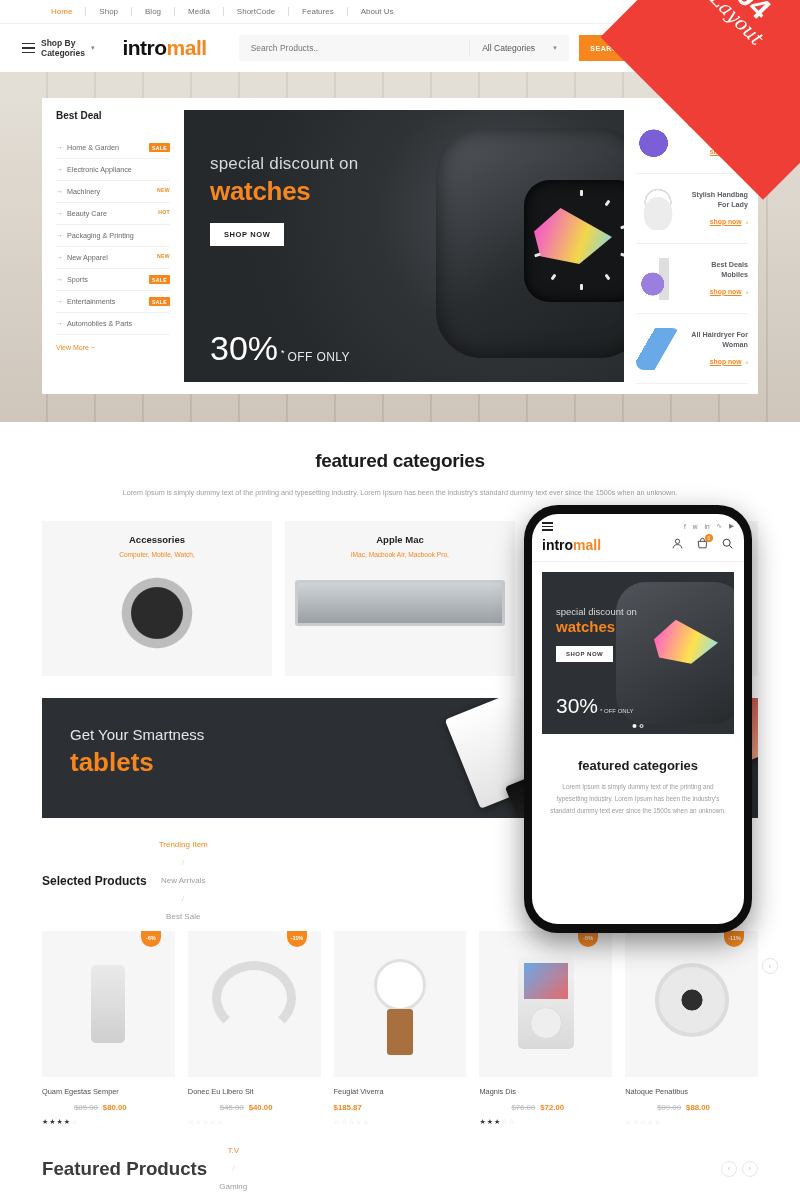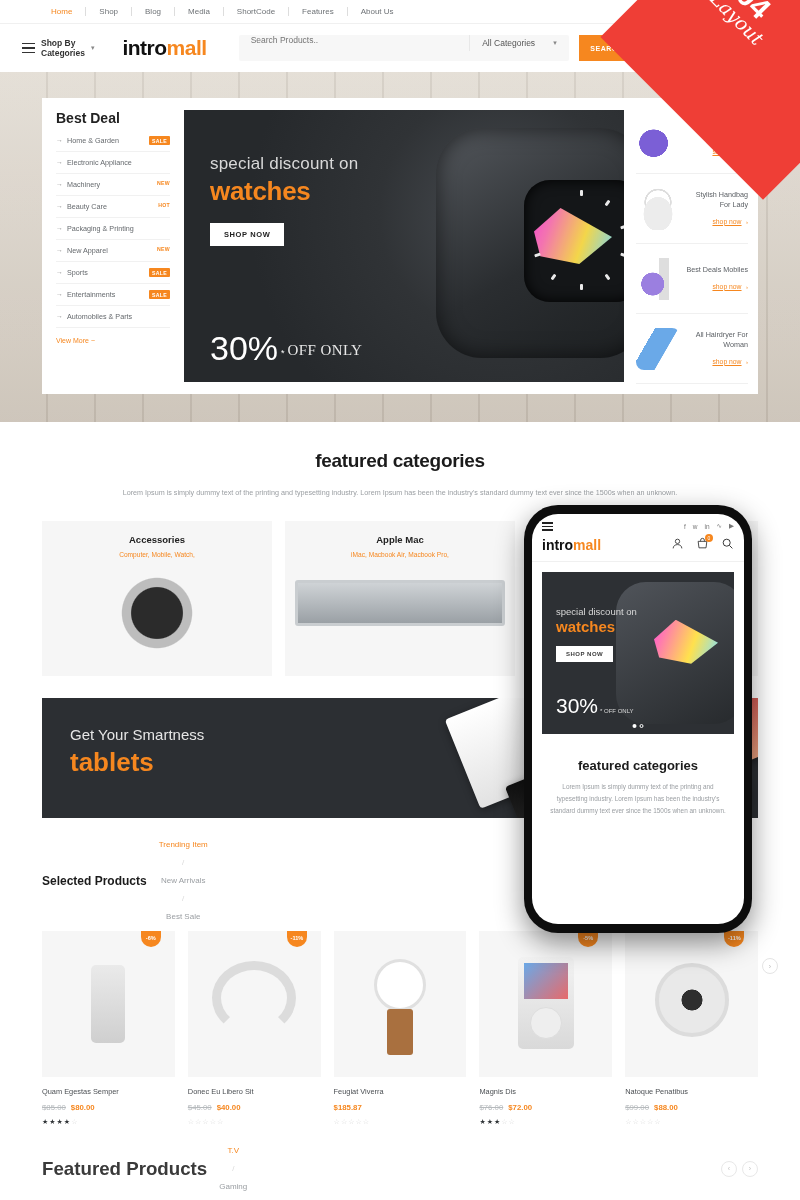--- a/index.html
+++ b/index.html
@@ -32,21 +32,21 @@
   }
   .shopby { display: flex; align-items: center; gap: 6px; cursor: pointer; }
   .burger { display: flex; flex-direction: column; gap: 3px; }
   .burger i { display: block; width: 13px; height: 1.5px; background: #333; }
   .shopby-txt { font-size: 8.5px; line-height: 10px; font-weight: bold; color: #333; }
   .caret { font-size: 7px; color: #888; }
   .logo { font-size: 21px; font-weight: bold; letter-spacing: -0.5px; margin-left: 18px; }
   .logo .a { color: #111; }
   .logo .b { color: #f6871f; }
   .searchwrap {
-    margin-left: 22px; display: flex; align-items: flex-start;
+    margin-left: 22px; display: flex; align-items: center;
     background: #f7f7f7; border-radius: 2px; height: 26px; width: 330px;
   }
   .searchwrap input {
     border: none; background: transparent; outline: none; flex: 1;
     font-size: 8.5px; padding: 0 12px; color: #999;
     font-family: "Liberation Sans", sans-serif;
   }
   .catsel {
     display: flex; align-items: center; gap: 18px; font-size: 8.5px;
     color: #555; padding: 0 12px; border-left: 1px solid #e8e8e8; height: 16px;
@@ -81,21 +81,21 @@
   }
   .hero-section::before {
     content: ""; position: absolute; inset: 0;
     background:
       repeating-linear-gradient(90deg, rgba(255,255,255,.10) 0 46px, rgba(0,0,0,.05) 46px 48px),
       linear-gradient(180deg,#e2dcd3,#c9c0b4);
   }
   .hero-inner { position: relative; display: flex; margin: 0 42px; background: #fff; height: 296px; }
 
   .sidebar { width: 142px; padding: 12px 14px 0; }
-  .sidebar h3 { font-size: 14px; color: #222; margin-bottom: 4px; }
+  .sidebar h3 { font-size: 10px; color: #222; margin-bottom: 16px; }
   .cat { display: flex; align-items: flex-start; font-size: 7.2px; color: #65696d;
          padding: 6px 0; border-bottom: 1px solid #f1f1f1; }
   .cat .arw { margin-right: 4px; color: #999; font-size: 7px; }
   .cat .nm { flex: 1; }
   .badge { font-size: 5.2px; font-weight: bold; letter-spacing: .3px; }
   .badge.sale { background: #f6871f; color: #fff; padding: 1.5px 3px; border-radius: 1px; }
   .badge.new, .badge.hot { color: #f6871f; }
   .viewmore { font-size: 7px; color: #f6871f; margin-top: 9px; display: inline-block; }
 
   .hero-banner {
@@ -129,29 +129,29 @@
   .hero-sub { font-size: 17px; color: #d8d8d8; font-weight: 300; letter-spacing: .2px; }
   .hero-title { font-size: 26px; color: #f6871f; font-weight: bold; margin-top: 2px; letter-spacing: -.3px; }
   .shopnow-btn {
     margin-top: 16px; background: #fff; color: #222; border: none;
     font-size: 7.5px; font-weight: bold; letter-spacing: .6px; padding: 7px 14px; cursor: pointer;
     font-family: "Liberation Sans", sans-serif;
   }
   .hero-disc { position: absolute; left: 26px; bottom: 18px; display: flex; align-items: flex-end; gap: 3px; z-index: 3; }
   .hero-disc .big { font-size: 34px; color: #fff; font-weight: 300; line-height: 32px; }
   .hero-disc .star { font-size: 9px; color: #fff; margin-bottom: 6px; }
-  .hero-disc .off { font-size: 15px; color: #e8e8e8; margin-bottom: 5px; letter-spacing: .4px; font-family: Liberation Serif, serif; }
+  .hero-disc .off { font-size: 12px; color: #e8e8e8; letter-spacing: .4px; }
 
   .side-cards { width: 126px; padding: 6px 10px 0 4px; }
   .side-card {
     display: flex; align-items: center; gap: 5px; padding: 11px 0;
     border-bottom: 1px solid #f0f0f0; min-height: 70px;
   }
   .side-thumb { width: 44px; height: 42px; flex-shrink: 0; position: relative; }
-  .side-info { flex: 1; text-align: right; }
+  .side-info { flex: 1; text-align: right; font-weight: bold; }
   .side-title { font-size: 7.2px; color: #5c6065; line-height: 10px; }
   .side-link { font-size: 6.8px; color: #f6871f; text-decoration: underline; margin-top: 3px; display: inline-block; }
 
   
   .t-shoe { background: radial-gradient(ellipse at 40% 60%, #7b5fd6 0 38%, transparent 39%),
             radial-gradient(ellipse at 62% 72%, #fff 0 28%, transparent 29%); }
   .t-bag { background: radial-gradient(ellipse at 50% 62%, #ececec 0 46%, transparent 47%),
            radial-gradient(circle at 50% 34%, transparent 0 33%, #ddd 34% 38%, transparent 39%); }
   .t-dryer { background: linear-gradient(120deg, transparent 0 28%, #6aa9e8 28% 62%, transparent 63%); border-radius: 8px;}
   .t-mobile { background: radial-gradient(circle at 38% 62%, #9b7fe0 0 30%, transparent 31%),
@@ -190,21 +190,21 @@
   .prod-rail { display: flex; gap: 13px; margin: 10px 42px 0; }
   .prod-card { flex: 1; }
   .prod-img { background: #f6f6f6; height: 146px; position: relative; }
   .disc-badge {
     position: absolute; top: 0; right: 14px; background: #f6871f; color: #fff;
     font-size: 5.6px; font-weight: bold; padding: 4px 4px 6px; width: 20px; text-align: center;
     border-radius: 0 0 10px 10px;
   }
   .prod-name { font-size: 7.4px; color: #4b4f53; margin-top: 10px; }
   .prod-price { margin-top: 7px; font-size: 7.8px; }
-  .old { color: #b6babd; text-decoration: line-through; margin-right: 5px; }
+  .old { color: #b6babd; text-decoration: line-through; margin-right: 5px; margin-left: 32px; }
   .new { color: #f6871f; font-weight: bold; }
   .stars { margin-top: 6px; font-size: 7px; letter-spacing: 1px; color: #d6d6d6; }
   .stars .on { color: #2f3336; }
   .rail-arrow {
     position: absolute; top: 118px; width: 16px; height: 16px; border-radius: 50%;
     border: 1px solid #e4e4e4; color: #bbb; font-size: 7px;
     display: flex; align-items: center; justify-content: center; background: #fff;
   }
 
   

